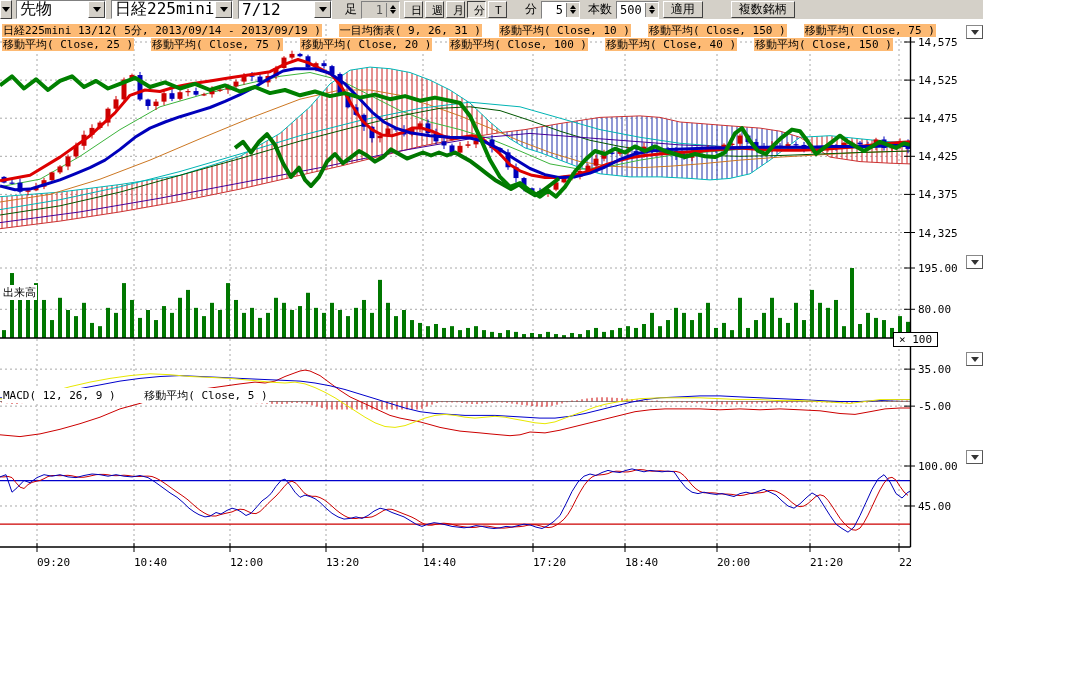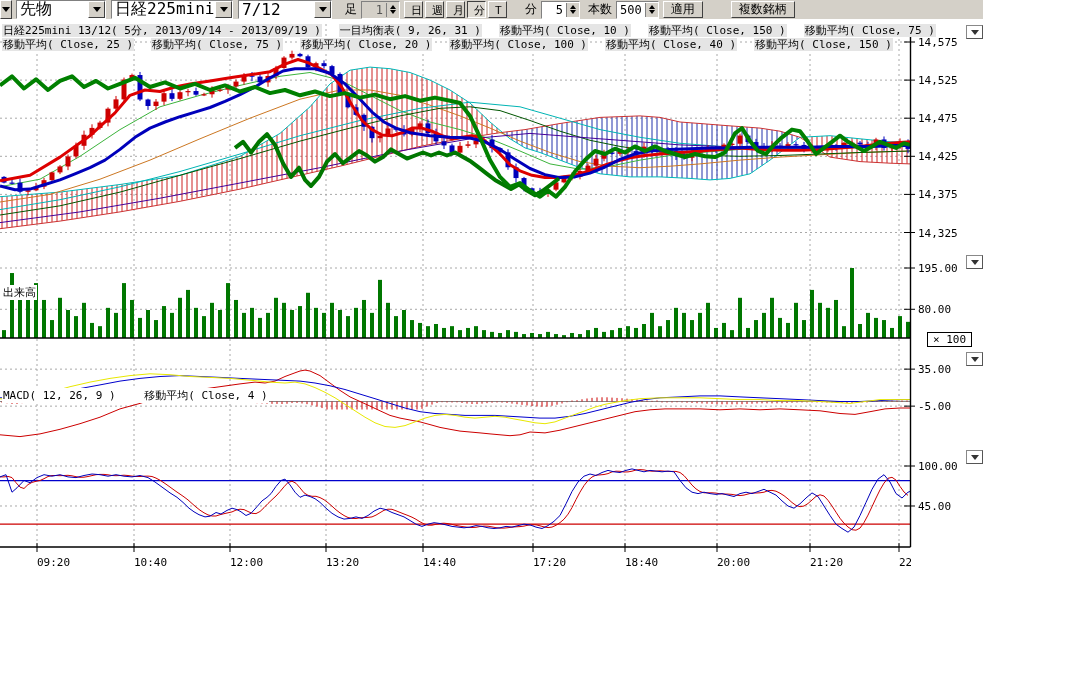--- a/index.html
+++ b/index.html
@@ -27,27 +27,27 @@
   .pbtn{width:19px;height:17px;background:#d4d0c8;border:1px solid;
     border-color:#fff #404040 #404040 #fff;font-size:11px;line-height:15px;text-align:center;
     margin-right:2px;cursor:default;}
   .pbtn.pressed{border-color:#404040 #fff #fff #404040;background:#dedad2;}
   .tbtn{height:17px;background:#d4d0c8;border:1px solid;border-color:#fff #404040 #404040 #fff;
     font-size:12px;line-height:15px;text-align:center;padding:0 7px;margin-right:16px;cursor:default;}
   #partial-combo{width:10px;height:17px;background:#d4d0c8;border:1px solid;
     border-color:#fff #404040 #404040 #fff;margin-right:4px;display:flex;align-items:center;justify-content:center;overflow:hidden;}
   
   .legendrow{position:absolute;left:2px;font-size:11px;white-space:nowrap;z-index:5;}
-  .legend-item,.li-item{background:#e5e5e5;margin-right:17px;padding:0 1px;margin-top:39px;}
+  .legend-item,.li-item{background:#fdba74;margin-right:17px;padding:0 1px;margin-top:39px;}
   .ptitle{position:absolute;left:2px;font-size:11px;background:#fff;z-index:5;padding:0 1px;white-space:nowrap;margin-top:39px;}
   .panel-dd{position:absolute;left:966px;width:15px;height:12px;background:#fff;
     border:1px solid #888;border-right-color:#555;border-bottom-color:#555;
     display:flex;align-items:center;justify-content:center;z-index:6;}
   .panel-dd .tri{width:0;height:0;border-left:4px solid transparent;border-right:4px solid transparent;border-top:5px solid #333;}
-  #mult-badge{position:absolute;left:927px;top:332px;border:1px solid #000;background:#fff;
+  #mult-badge{position:absolute;left:893px;top:332px;border:1px solid #000;background:#fff;
     font-size:11px;padding:0 5px;z-index:6;}
   #chart-wrap{position:absolute;left:0;top:0;width:900px;height:690px;}
 </style>
 </head>
 <body>
 
 <div id="app">
 
   <div id="chart-wrap">
     <svg id="chart-svg" width="1070" height="690" xmlns="http://www.w3.org/2000/svg">
@@ -870,21 +870,21 @@
         </g>
       </svg>
   </div>
 
   <div class="legendrow" style="top:23px"><span class="legend-item">日経225mini 13/12( 5分, 2013/09/14 - 2013/09/19 )</span><span class="legend-item">一目均衡表( 9, 26, 31 )</span><span class="legend-item">移動平均( Close, 10 )</span><span class="legend-item">移動平均( Close, 150 )</span><span class="legend-item">移動平均( Close, 75 )</span></div>
   <div class="legendrow" style="top:37px"><span class="legend-item">移動平均( Close, 25 )</span><span class="legend-item">移動平均( Close, 75 )</span><span class="legend-item">移動平均( Close, 20 )</span><span class="legend-item">移動平均( Close, 100 )</span><span class="legend-item">移動平均( Close, 40 )</span><span class="legend-item">移動平均( Close, 150 )</span></div>
 
   <div class="ptitle" style="top:246px">出来高</div>
   <div class="ptitle" style="top:349px">
     <span>MACD( 12, 26, 9 )</span>
-    <span style="margin-left:22px">移動平均( Close, 4 )</span>
+    <span style="margin-left:22px">移動平均( Close, 5 )</span>
   </div>
 
   <div id="mult-badge">× 100</div>
 
   <div class="panel-dd" style="top:25px">
       <span class="tri"></span>
     </div>
   <div class="panel-dd" style="top:255px">
       <span class="tri"></span>
     </div>

